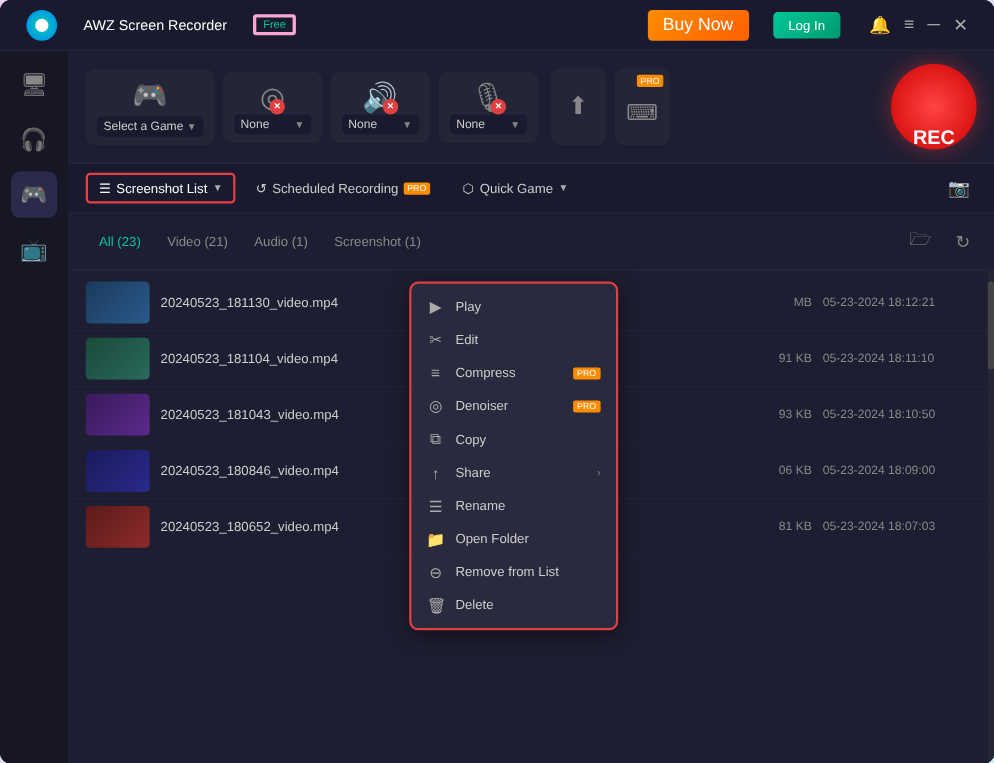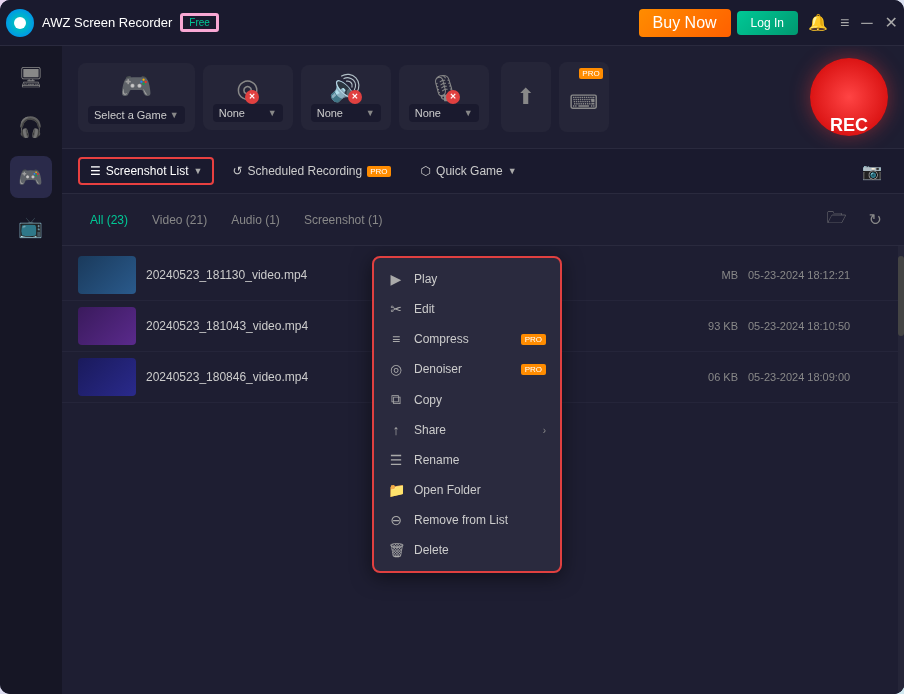--- a/index.html
+++ b/index.html
@@ -18,23 +18,24 @@
       overflow: hidden;
       display: flex;
       flex-direction: column;
     }
     
     .title-bar {
       background: #1a1a2e;
       height: 46px;
       display: flex;
       align-items: center;
-      padding: 0 6px;
+      padding: 0 24px;
       flex-shrink: 0;
       border-bottom: 1px solid #2a2a3e;
+      gap: 16px;
     }
     .app-logo {
       width: 28px;
       height: 28px;
       background: radial-gradient(circle, #00d4aa, #0080ff);
       border-radius: 50%;
       display: flex;
       align-items: center;
       justify-content: center;
       margin-right: 8px;
@@ -559,35 +560,47 @@
 
       <div class="recording-list">
 
         <div class="recording-item">
           <div class="recording-thumb thumb-bg-1"></div>
           <span class="recording-name">20240523_181130_video.mp4</span>
           <span class="recording-size">MB</span>
           <span class="recording-date">05-23-2024 18:12:21</span>
         </div>
 
+        <div class="recording-item">
+          <div class="recording-thumb thumb-bg-2"></div>
+          <span class="recording-name">20240523_181104_video.mp4</span>
+          <span class="recording-size">91 KB</span>
+          <span class="recording-date">05-23-2024 18:11:10</span>
+        </div>
 
         <div class="recording-item">
           <div class="recording-thumb thumb-bg-3"></div>
           <span class="recording-name">20240523_181043_video.mp4</span>
           <span class="recording-size">93 KB</span>
           <span class="recording-date">05-23-2024 18:10:50</span>
         </div>
 
         <div class="recording-item">
           <div class="recording-thumb thumb-bg-4"></div>
           <span class="recording-name">20240523_180846_video.mp4</span>
           <span class="recording-size">06 KB</span>
           <span class="recording-date">05-23-2024 18:09:00</span>
         </div>
 
+        <div class="recording-item">
+          <div class="recording-thumb thumb-bg-5"></div>
+          <span class="recording-name">20240523_180652_video.mp4</span>
+          <span class="recording-size">81 KB</span>
+          <span class="recording-date">05-23-2024 18:07:03</span>
+        </div>
 
 
         <div class="context-menu">
 
           <div class="context-item">
             <div class="context-item-left">
               <span class="context-item-icon">▶</span>
               <span>Play</span>
             </div>
           </div>

